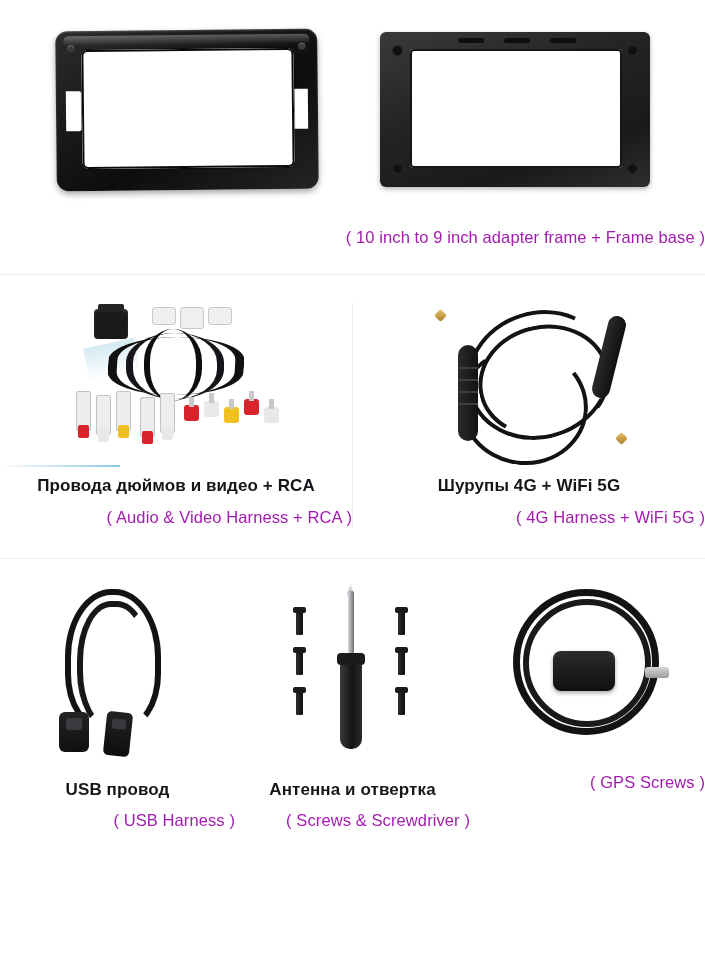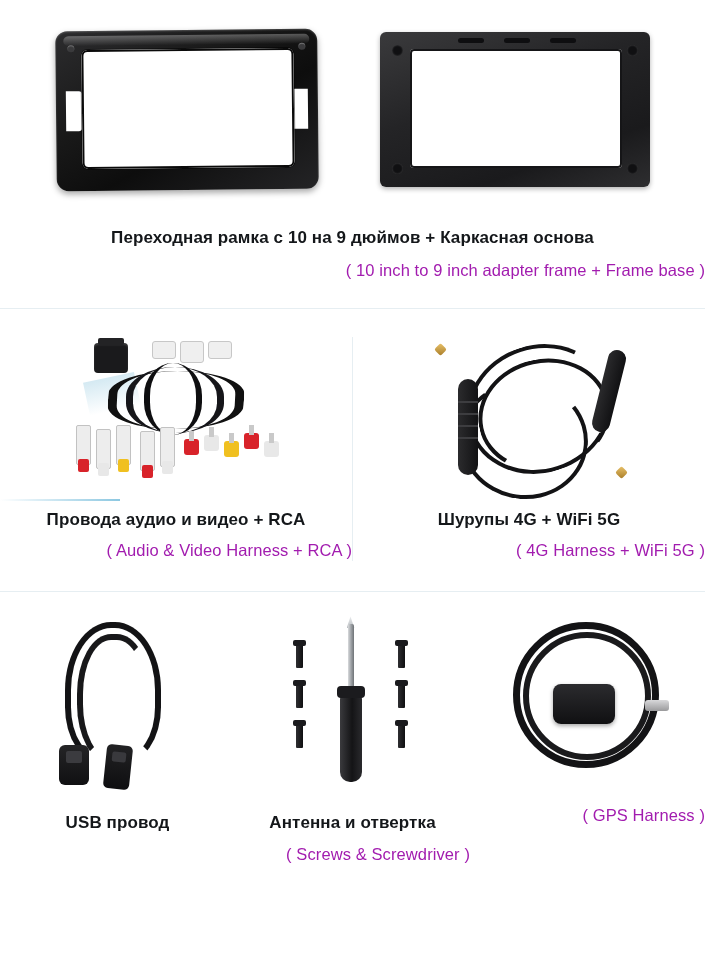--- a/index.html
+++ b/index.html
@@ -366,21 +366,20 @@
           <div class="tab t4"></div>
           <div class="slot s1"></div>
           <div class="slot s2"></div>
           <div class="slot s3"></div>
         </div>
       </div>
 
     </div>
 
     <div class="captions">
-      <div class="cap-ru">Переходная рамка с 10 на 9 дюймов + Каркасная основа</div>
       <div class="cap-en">( 10 inch to 9 inch adapter frame + Frame base )</div>
     </div>
 
     <div class="divider"></div>
   </div>
 
   <div class="sec2">
 
     <div class="col">
       <div class="art">
@@ -410,21 +409,21 @@
                 <i style="background:#e8e8e8"></i>
               </div>
             <div class="rca" style="left:114px;top:14px;background:#d8232a"></div>
             <div class="rca" style="left:134px;top:10px;background:#e8e8e8"></div>
             <div class="rca" style="left:154px;top:16px;background:#f0c020"></div>
             <div class="rca" style="left:174px;top:8px;background:#d8232a"></div>
             <div class="rca" style="left:194px;top:16px;background:#e8e8e8"></div>
           </div>
         </div>
       </div>
-      <div class="cap-ru">Провода аудио и видео + RCA</div>
+      <div class="cap-ru">Провода дюймов и видео + RCA</div>
       <div class="cap-en">( Audio &amp; Video Harness + RCA )</div>
       <div class="blue-line" style="top:168px;left:0;"></div>
     </div>
 
     <div class="vdiv"></div>
 
     <div class="col">
       <div class="art">
         <div class="antenna4g">
           <div class="ant-loop l1"></div>
@@ -454,20 +453,21 @@
     <div class="col">
       <div class="art">
         <div class="usb">
           <div class="usb-loopA"></div>
           <div class="usb-loopB"></div>
           <div class="usb-head"></div>
           <div class="usb-head2"></div>
         </div>
       </div>
       <div class="cap-ru">USB провод</div>
+      <div class="cap-en">( USB Harness )</div>
     </div>
 
     <div class="col">
       <div class="art">
         <div class="tools">
           <div class="sd-tip"></div>
           <div class="sd-shaft"></div>
           <div class="sd-handle"></div>
           <div class="screw sc1"></div>
           <div class="screw sc2"></div>
@@ -483,18 +483,18 @@
 
     <div class="col">
       <div class="art">
         <div class="gps">
           <div class="gps-coil"></div>
           <div class="gps-coil2"></div>
           <div class="gps-puck"></div>
           <div class="gps-plug"></div>
         </div>
       </div>
-      <div class="cap-en">( GPS Harness )</div>
+      <div class="cap-en">( GPS Screws )</div>
     </div>
 
   </div>
 
 </div>
 
 </body></html>

